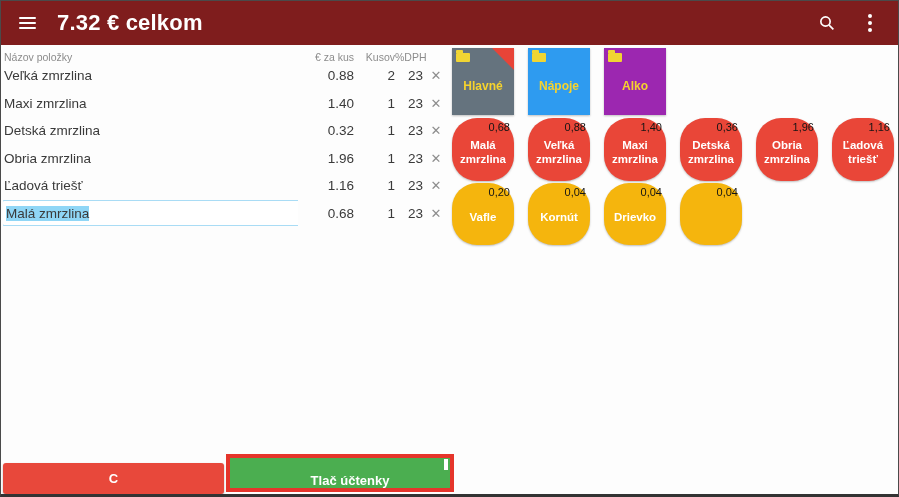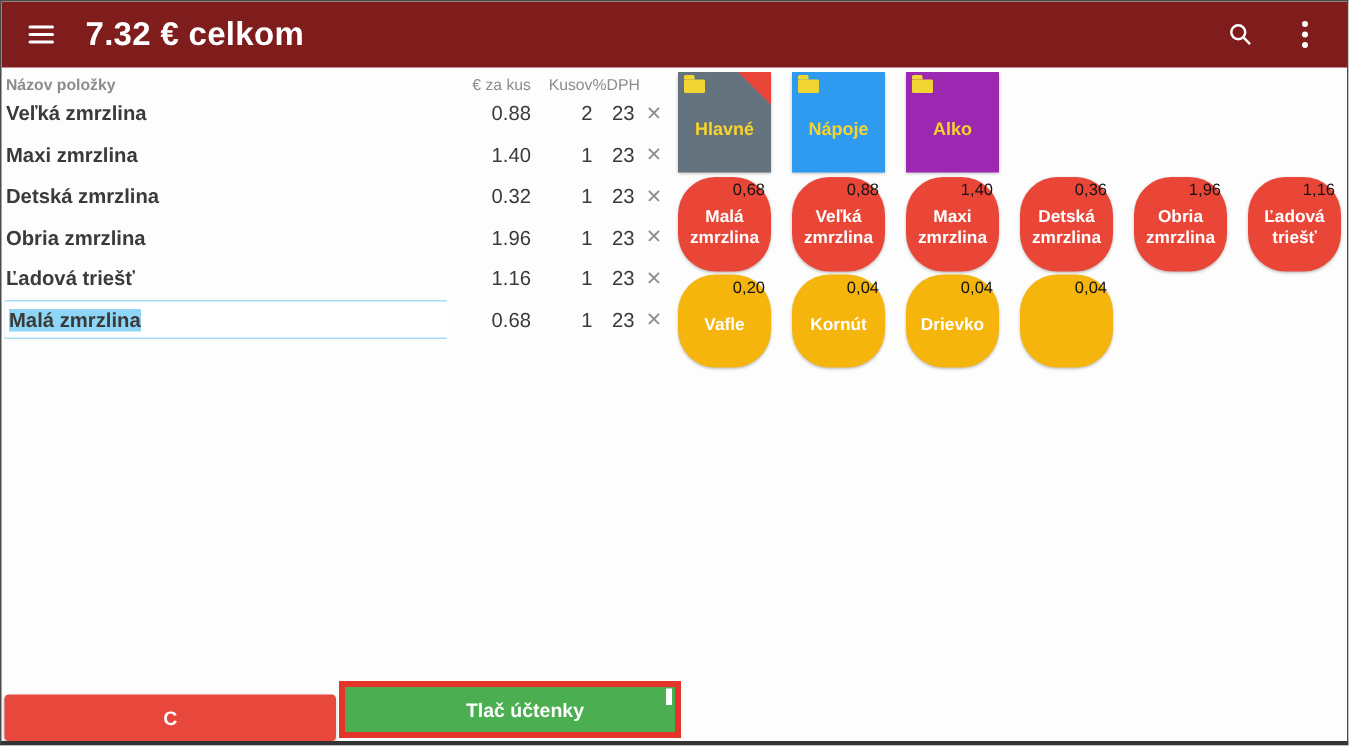--- a/index.html
+++ b/index.html
@@ -23,21 +23,21 @@
   .appbar-spacer { flex:1; }
   .icon-btn { display:flex; align-items:center; justify-content:center; cursor:pointer; }
   .search-btn { margin-right:26px; }
   .dots { display:flex; flex-direction:column; gap:3px; padding:0 6px; }
   .dots i { width:4px; height:4px; background:#fff; border-radius:50%; }
 
   
   .items { position:absolute; left:2px; top:50px; width:446px; }
   .thead { display:flex; align-items:center; height:11px; font-size:10.5px; color:#8c8c8c; }
   .trow  { display:flex; align-items:center; height:27.5px; font-size:13.5px; color:#3a3a3a; }
-  .c-name  { flex:1; text-align:left; padding-left:1px; overflow:hidden; white-space:nowrap;font-weight:bold; }
+  .c-name  { flex:1; text-align:left; padding-left:1px; overflow:hidden; white-space:nowrap; }
   .c-price { width:56px; text-align:right; }
   .c-qty   { width:41px; text-align:right; }
   .c-vat   { width:28px; text-align:right; }
   .c-x     { width:26px; text-align:center; color:#8e8e8e; font-size:13px; cursor:pointer; }
   .thead .c-x { visibility:hidden; }
 
   .name-input {
     width:306px; height:26px; border:1px solid #a9dcf5; border-radius:2px;
     background:#fff; display:flex; align-items:center; padding-left:3px; margin-left:-2px;
   }
@@ -90,21 +90,21 @@
   
   .clear-btn {
     position:absolute; left:2px; top:462px; width:221px; height:31px;
     background:#e8483b; border:none; border-radius:3px; cursor:pointer;
     color:#fff; font-size:13px; font-weight:bold; font-family:inherit;
     box-shadow:0 1px 2px rgba(0,0,0,.3);
   }
   .print-wrap {
     position:absolute; left:225px; top:453px; width:228px; height:38px;
     border:4px solid #e5352b; background:#4bae50; cursor:pointer;
-    display:flex; align-items:center; justify-content:center;padding-left:20px;
+    display:flex; align-items:flex-end; justify-content:center;padding-left:20px;
   }
   .print-label { color:#fff; font-size:13px; font-weight:bold; }
   .focus-tick { position:absolute; top:1px; right:2px; width:4px; height:11px; background:#fff; }
 </style>
 </head>
 <body>
 
 <div class="screen">
 
   <header class="appbar">

